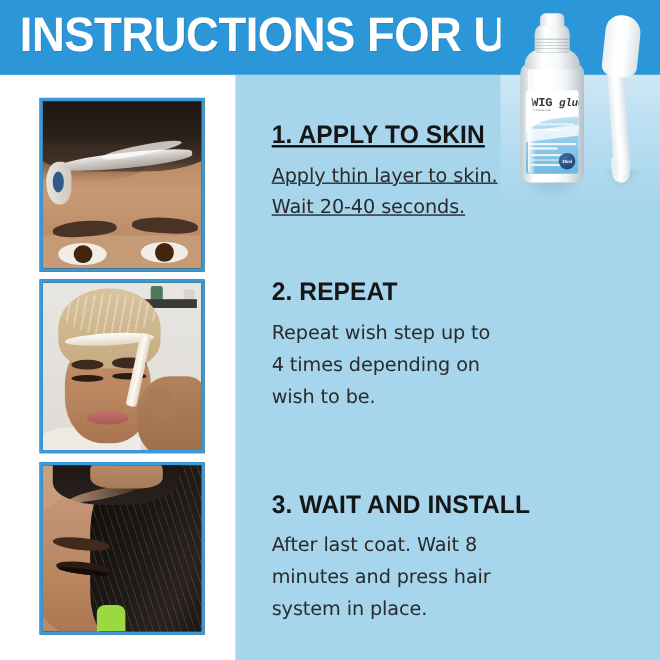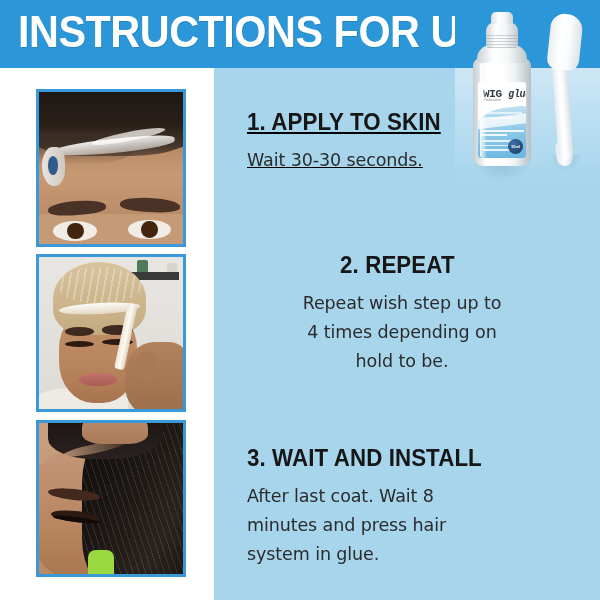--- a/index.html
+++ b/index.html
@@ -242,21 +242,21 @@
     background:#120b08;border-radius:50%;transform:rotate(7deg);}
   .p3 .hand{position:absolute;left:30%;top:-8%;width:46%;height:22%;
     background:linear-gradient(to bottom,#c09070,#a87a58);border-radius:50% 50% 30% 30%;}
   .p3 .green{position:absolute;left:34%;bottom:0;width:18%;height:16%;
     background:#9ad93f;border-radius:30% 30% 0 0;}
 
   
   .steps{position:absolute;left:214px;top:68px;width:386px;height:532px;}
   .step{position:absolute;left:33px;width:310px;}
   .step.s1{top:42px;text-decoration:underline;}
-  .step.s2{top:185px;text-align:center;}
+  .step.s2{top:185px;}
   .step.s3{top:378px;}
   .step-heading{
     font-family:"Liberation Sans Narrow","Liberation Sans",sans-serif;
     font-weight:bold;font-size:23px;color:#161616;
     letter-spacing:0.1px;margin:0 0 12px 0;line-height:24px;
     transform:scaleX(0.97);transform-origin:left center;white-space:nowrap;
   }
   .step-body{
     font-family:"DejaVu Sans","Liberation Sans",sans-serif;
     font-size:17.5px;color:#2b2b2b;line-height:29px;font-weight:400;
@@ -373,36 +373,37 @@
       <div class="lash"></div>
       <div class="green"></div>
     </div>
   </div>
 
   <div class="steps">
 
     <div class="step s1">
       <div class="step-heading">1. APPLY TO SKIN</div>
       <div class="step-body">
-        <span>Wait 30-30 seconds.</span>
+        <span>Apply thin layer to skin.</span>
+        <span>Wait 20-40 seconds.</span>
       </div>
     </div>
 
     <div class="step s2">
       <div class="step-heading">2. REPEAT</div>
       <div class="step-body">
         <span>Repeat wish step up to</span>
         <span>4 times depending on</span>
-        <span>hold to be.</span>
+        <span>wish to be.</span>
       </div>
     </div>
 
     <div class="step s3">
       <div class="step-heading">3. WAIT AND INSTALL</div>
       <div class="step-body">
         <span>After last coat. Wait 8</span>
         <span>minutes and press hair</span>
-        <span>system in glue.</span>
+        <span>system in place.</span>
       </div>
     </div>
 
   </div>
 </div>
 
 </body></html>

